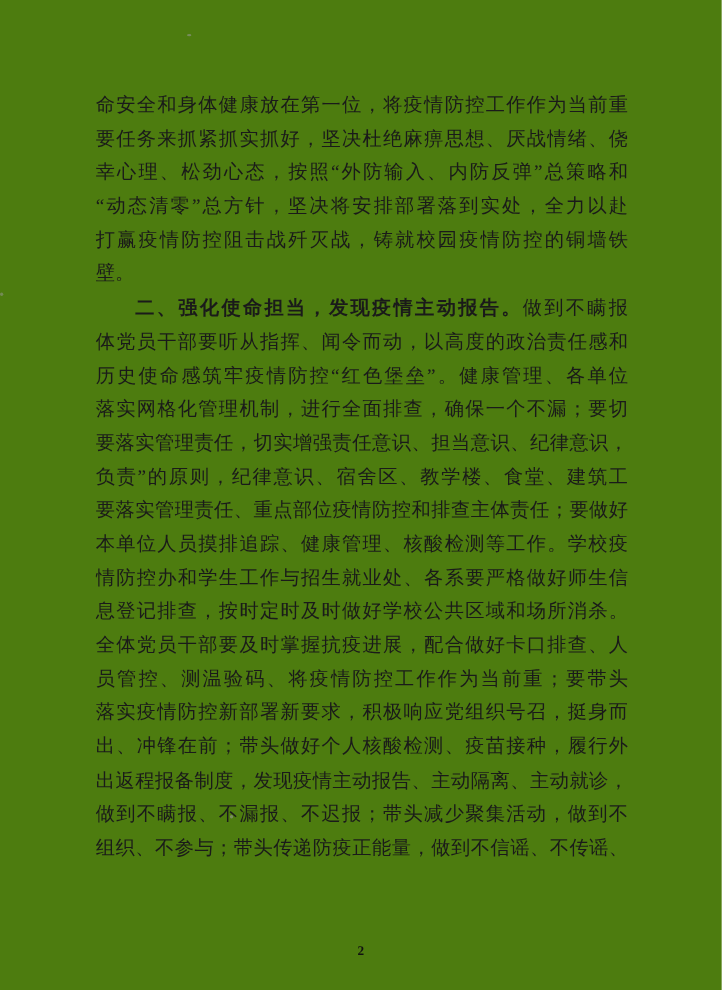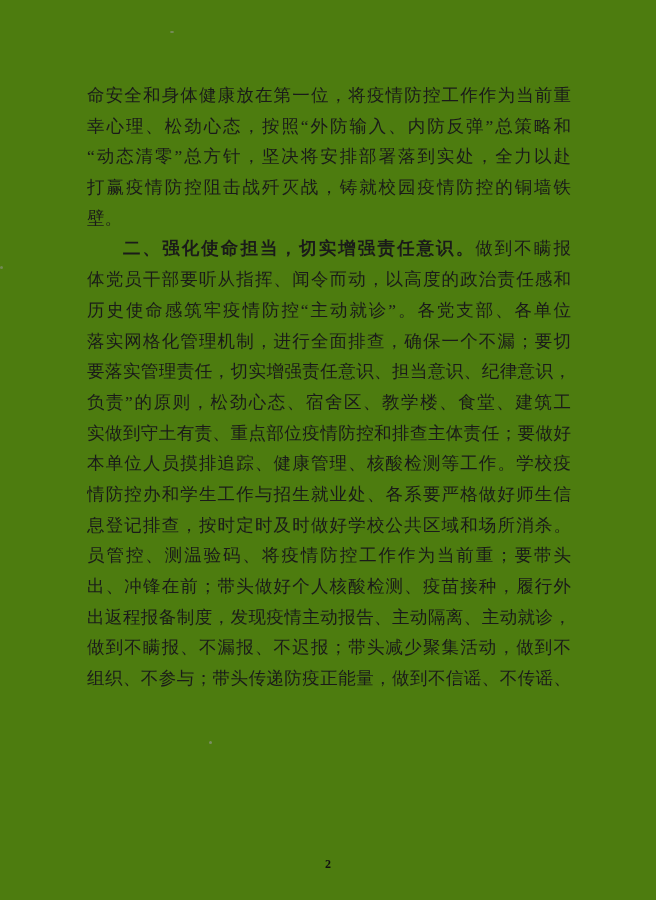--- a/index.html
+++ b/index.html
@@ -67,37 +67,40 @@
 <body>
 
 <div class="page">
 
   <div class="speck speck-1"></div>
   <div class="speck speck-2"></div>
   <div class="speck speck-3"></div>
 
   <div class="text-block">
     <div class="line">命安全和身体健康放在第一位，将疫情防控工作作为当前重</div>
+    <div class="line">要任务来抓紧抓实抓好，坚决杜绝麻痹思想、厌战情绪、侥</div>
     <div class="line">幸心理、松劲心态，按照“外防输入、内防反弹”总策略和</div>
     <div class="line">“动态清零”总方针，坚决将安排部署落到实处，全力以赴</div>
     <div class="line">打赢疫情防控阻击战歼灭战，铸就校园疫情防控的铜墙铁</div>
     <div class="line para-end">壁。</div>
 
-    <div class="line indent"><span class="bold">二、强化使命担当，切实增强责任意识。</span><span>做到不瞒报</span></div>
+    <div class="line indent"><span class="bold">二、强化使命担当，发现疫情主动报告。</span><span>做到不瞒报</span></div>
 
     <div class="line">体党员干部要听从指挥、闻令而动，以高度的政治责任感和</div>
-    <div class="line">历史使命感筑牢疫情防控“主动就诊”。各党支部、各单位</div>
+    <div class="line">历史使命感筑牢疫情防控“红色堡垒”。健康管理、各单位</div>
     <div class="line">落实网格化管理机制，进行全面排查，确保一个不漏；要切</div>
     <div class="line">要落实管理责任，切实增强责任意识、担当意识、纪律意识，</div>
-    <div class="line">负责”的原则，松劲心态、宿舍区、教学楼、食堂、建筑工</div>
-    <div class="line">实做到守土有责、重点部位疫情防控和排查主体责任；要做好</div>
+    <div class="line">负责”的原则，纪律意识、宿舍区、教学楼、食堂、建筑工</div>
+    <div class="line">要落实管理责任、重点部位疫情防控和排查主体责任；要做好</div>
     <div class="line">本单位人员摸排追踪、健康管理、核酸检测等工作。学校疫</div>
     <div class="line">情防控办和学生工作与招生就业处、各系要严格做好师生信</div>
     <div class="line">息登记排查，按时定时及时做好学校公共区域和场所消杀。</div>
+    <div class="line">全体党员干部要及时掌握抗疫进展，配合做好卡口排查、人</div>
     <div class="line">员管控、测温验码、将疫情防控工作作为当前重；要带头</div>
+    <div class="line">落实疫情防控新部署新要求，积极响应党组织号召，挺身而</div>
     <div class="line">出、冲锋在前；带头做好个人核酸检测、疫苗接种，履行外</div>
     <div class="line">出返程报备制度，发现疫情主动报告、主动隔离、主动就诊，</div>
     <div class="line">做到不瞒报、不漏报、不迟报；带头减少聚集活动，做到不</div>
     <div class="line">组织、不参与；带头传递防疫正能量，做到不信谣、不传谣、</div>
   </div>
 
   <div class="page-number">2</div>
 
 </div>
 

